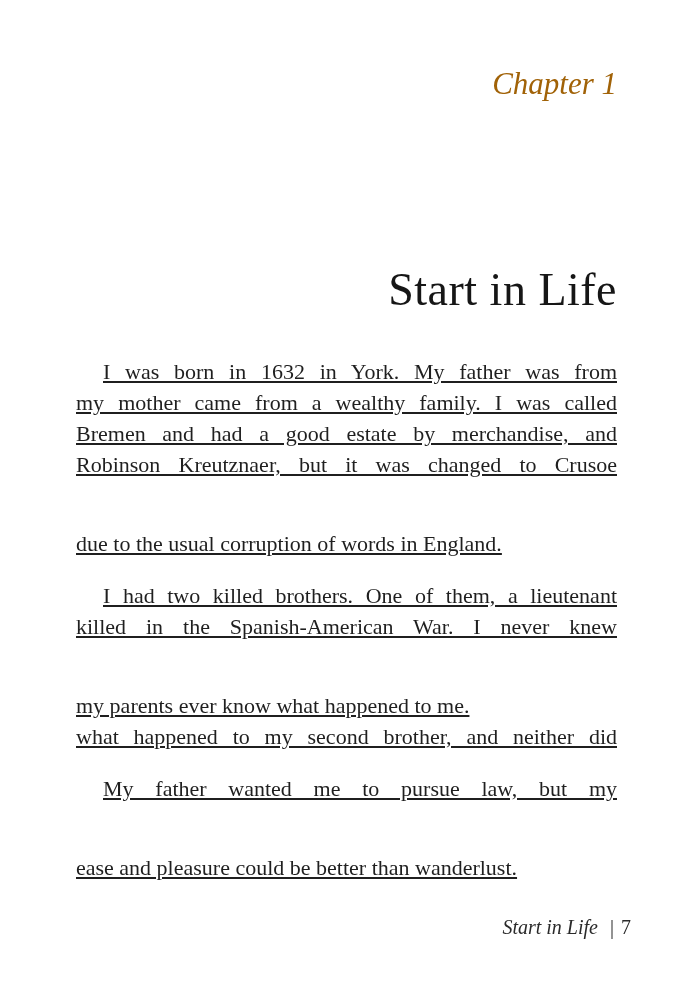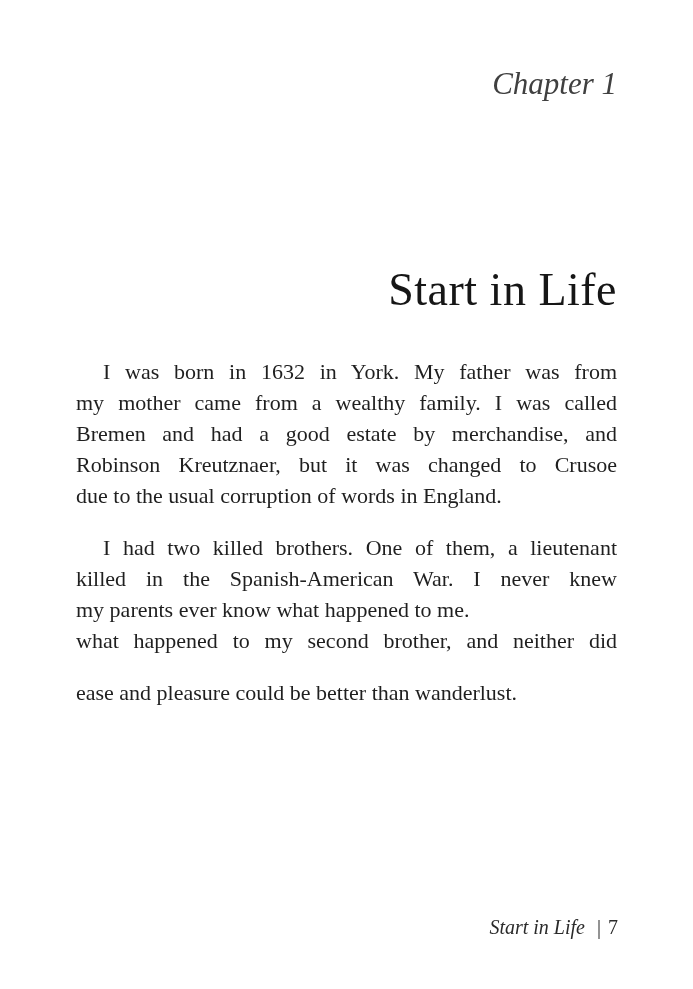--- a/index.html
+++ b/index.html
@@ -13,46 +13,46 @@
     font-family: "Liberation Serif", serif;
     box-sizing: border-box;
     padding: 66px 76px 0 76px;
     overflow: hidden;
   }
   .chapter {
     text-align: right;
     font-style: italic;
     font-size: 31px;
     line-height: 36px;
-    color: #404040;
+    color: #a16207;
   }
   .title {
     text-align: right;
     font-weight: normal;
     font-size: 46px;
     line-height: 52px;
     margin: 162px 0 0 0;
     color: #161616;
     letter-spacing: 0.5px;
   }
-  .body-text { margin-top: 40px; }
+  .body-text { margin-top: 40px; text-decoration: underline; }
   .para { margin-top: 21px; }
   .para:first-child { margin-top: 0; }
   .line {
     font-size: 22px;
     line-height: 31px;
     text-align: justify;
     text-align-last: justify;
     color: #1f1f1f;
   }
   .line.first { text-indent: 27px; }
-  .line.last { text-align-last: left; }
+  .line.last { text-align-last: left; margin-top: 48px; }
   .footer {
     position: absolute;
-    right: 75px;
+    right: 62px;
     bottom: 50px;
     font-size: 20px;
     line-height: 24px;
     color: #2a2a2a;
     white-space: nowrap;
     text-align: right;
   }
   .footer-title { font-style: italic; }
   .footer-sep { font-style: normal; margin: 0 2px 0 7px; font-weight: normal; }
   .footer-page { font-style: normal; }
@@ -73,20 +73,21 @@
         <div class="line">Robinson Kreutznaer, but it was changed to Crusoe</div>
         <div class="line last">due to the usual corruption of words in England.</div>
       </div>
     <div class="para">
         <div class="line first">I had two killed brothers. One of them, a lieutenant</div>
         <div class="line">killed in the Spanish-American War. I never knew</div>
         <div class="line last">my parents ever know what happened to me.</div>
         <div class="line">what happened to my second brother, and neither did</div>
       </div>
     <div class="para">
+        <div class="line first">My father wanted me to pursue law, but my</div>
         <div class="line last">ease and pleasure could be better than wanderlust.</div>
       </div>
   </div>
 
   <div class="footer">
     <span class="footer-title">Start in Life</span>
     <span class="footer-sep">|</span>
     <span class="footer-page">7</span>
   </div>
 </div>

